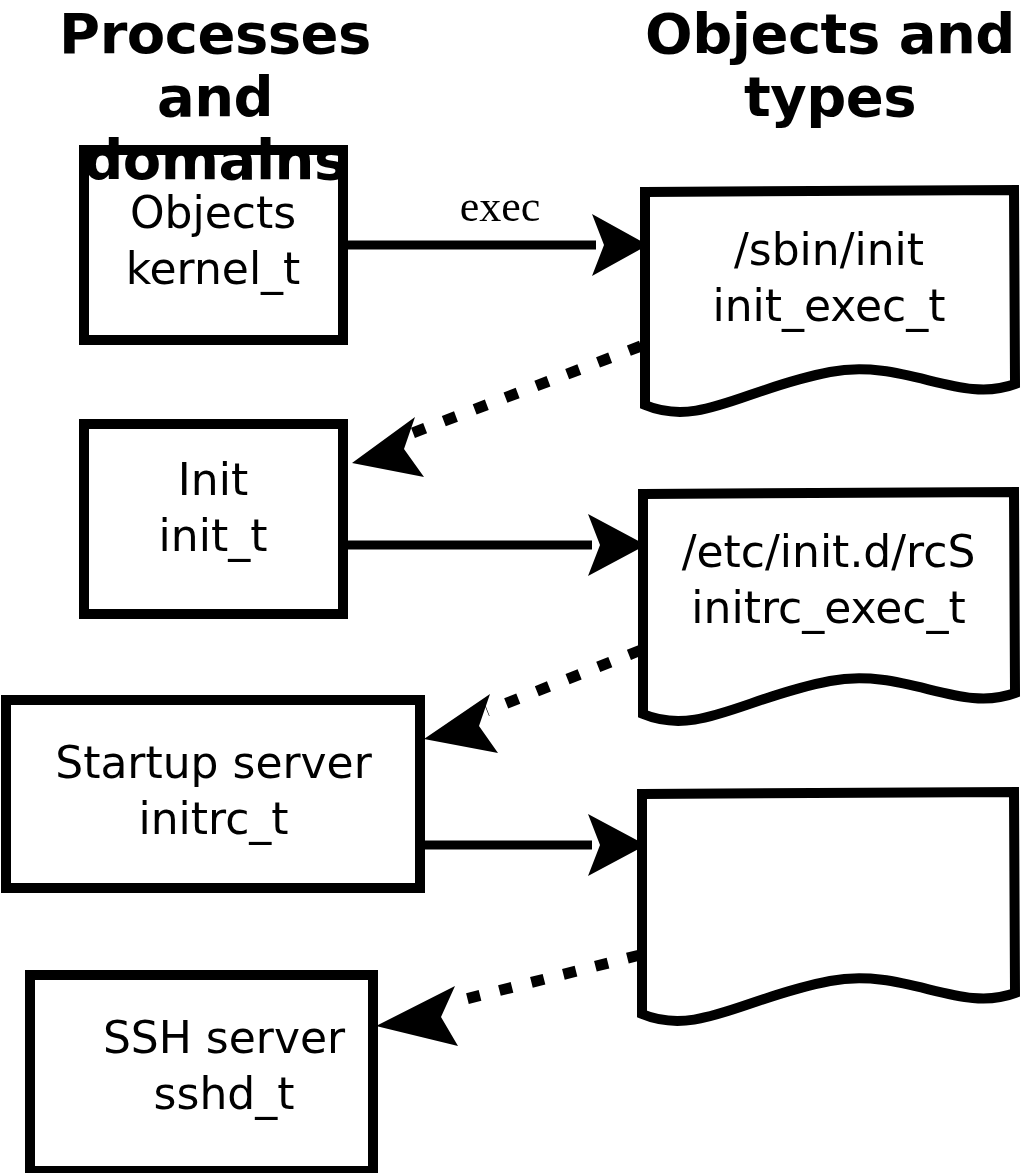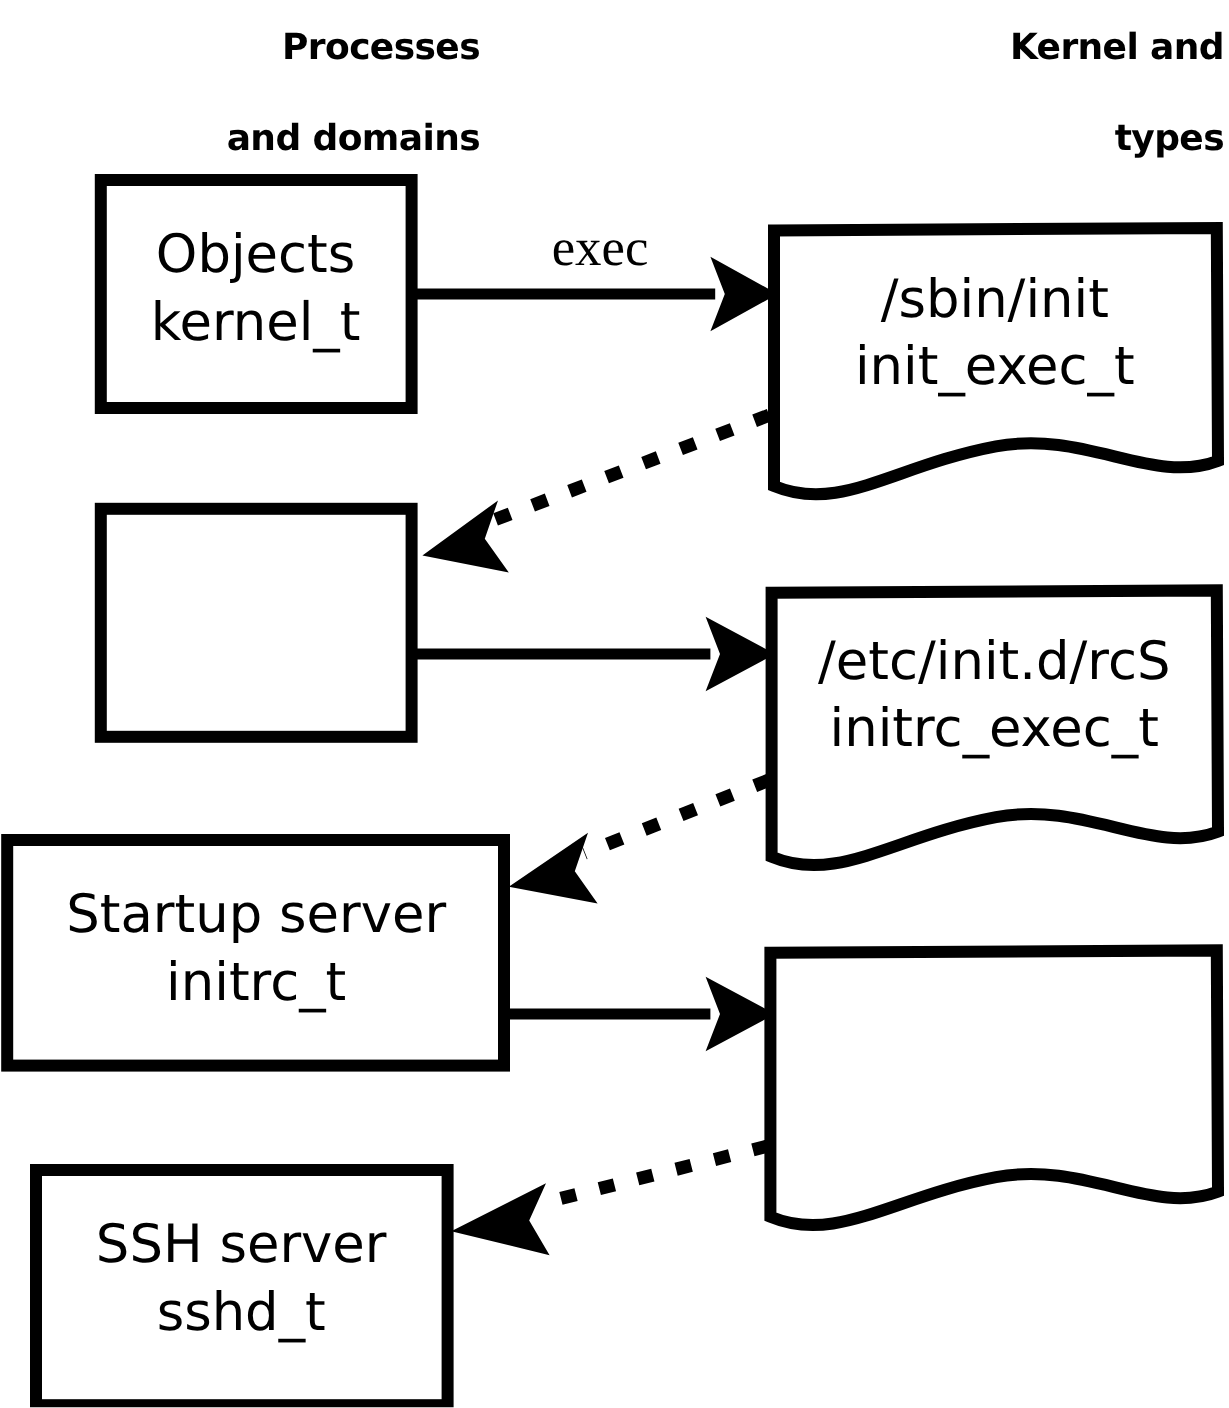--- a/index.html
+++ b/index.html
@@ -22,24 +22,24 @@
     position: absolute;
     left: 0;
     top: 0;
     width: 1024px;
     height: 1173px;
     display: block;
   }
   .col-header {
     position: absolute;
     font-weight: bold;
-    font-size: 30px;
-    line-height: 76px;
+    font-size: 56px;
+    line-height: 63px;
     letter-spacing: -0.5px;
-    text-align: right;
+    text-align: center;
     color: #000000;
     white-space: pre-line;
   }
   #header-left  { left: 30px;  top: 2px; width: 370px; }
   #header-right { left: 640px; top: 2px; width: 380px; }
 
   .node-label {
     position: absolute;
     font-size: 44px;
     line-height: 56px;
@@ -53,21 +53,21 @@
     font-size: 44px;
     line-height: 50px;
     text-align: center;
     color: #000000;
     font-family: Liberation Serif, serif;
   }
   
   #label-kernel  { left: 78px;  top: 185px;  width: 270px; }
   #label-init    { left: 78px;  top: 452px;  width: 270px; }
   #label-initrc  { left: 2px;   top: 735px;  width: 423px; }
-  #label-sshd    { left: 25px;  top: 1010px; width: 352px; }
+  #label-sshd    { left: 25px;  top: 1010px; width: 352px; padding-left: 23px; }
   
   #label-initexec   { left: 640px; top: 222px; width: 378px; }
   #label-initrcexec { left: 638px; top: 524px; width: 381px; }
   #label-sshdexec   { left: 637px; top: 824px; width: 382px; }
   
   #label-exec { left: 420px; top: 182px; width: 160px; }
 </style>
 </head>
 <body>
 
@@ -122,26 +122,28 @@
 
     <g>
       <line x1="640" y1="955" x2="462" y2="1000" stroke="#000000" stroke-width="11" stroke-dasharray="13 20" stroke-linecap="butt"></line>
       <path d="M 376 1026 L 455 986 L 441 1017 L 458 1046 Z" fill="#000000"></path>
     </g>
   </svg>
 
   <div class="col-header" id="header-left">Processes
 and domains</div>
 
-  <div class="col-header" id="header-right">Kernel and
+  <div class="col-header" id="header-right">Objects and
 types</div>
 
   <div class="node-label" id="label-kernel">Objects
 kernel_t</div>
 
+  <div class="node-label" id="label-init">Init
+init_t</div>
 
   <div class="node-label" id="label-initrc">Startup server
 initrc_t</div>
 
   <div class="node-label" id="label-sshd">SSH server
 sshd_t</div>
 
   <div class="node-label" id="label-initexec">/sbin/init
 init_exec_t</div>
 

